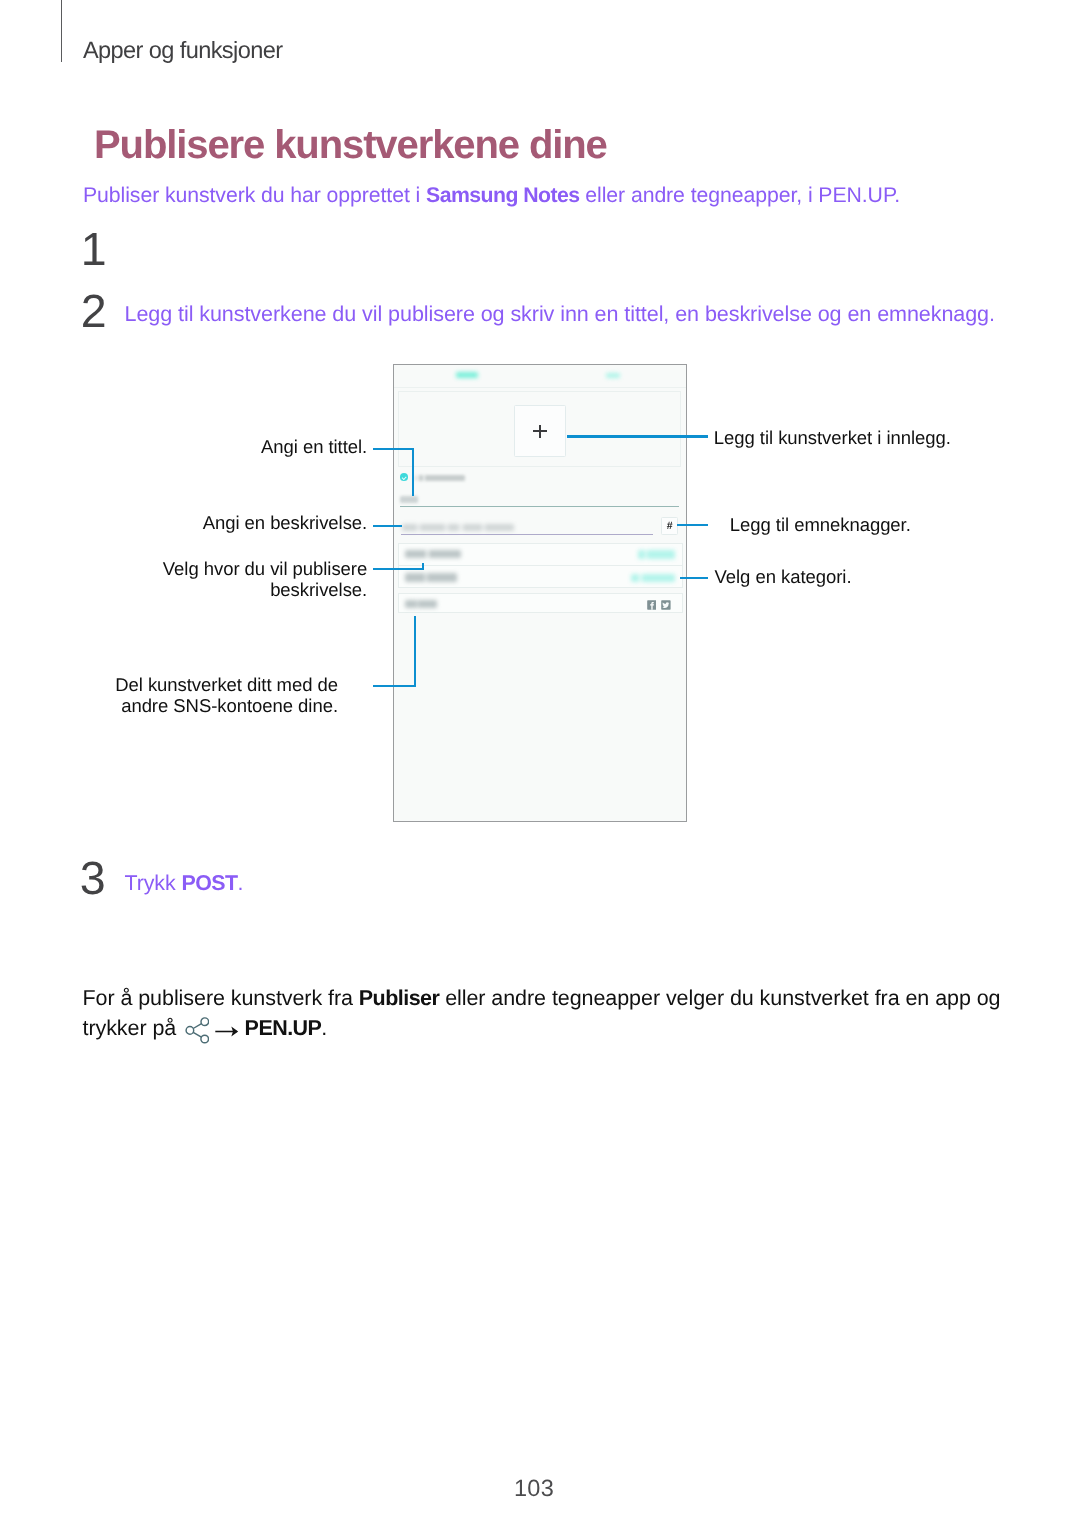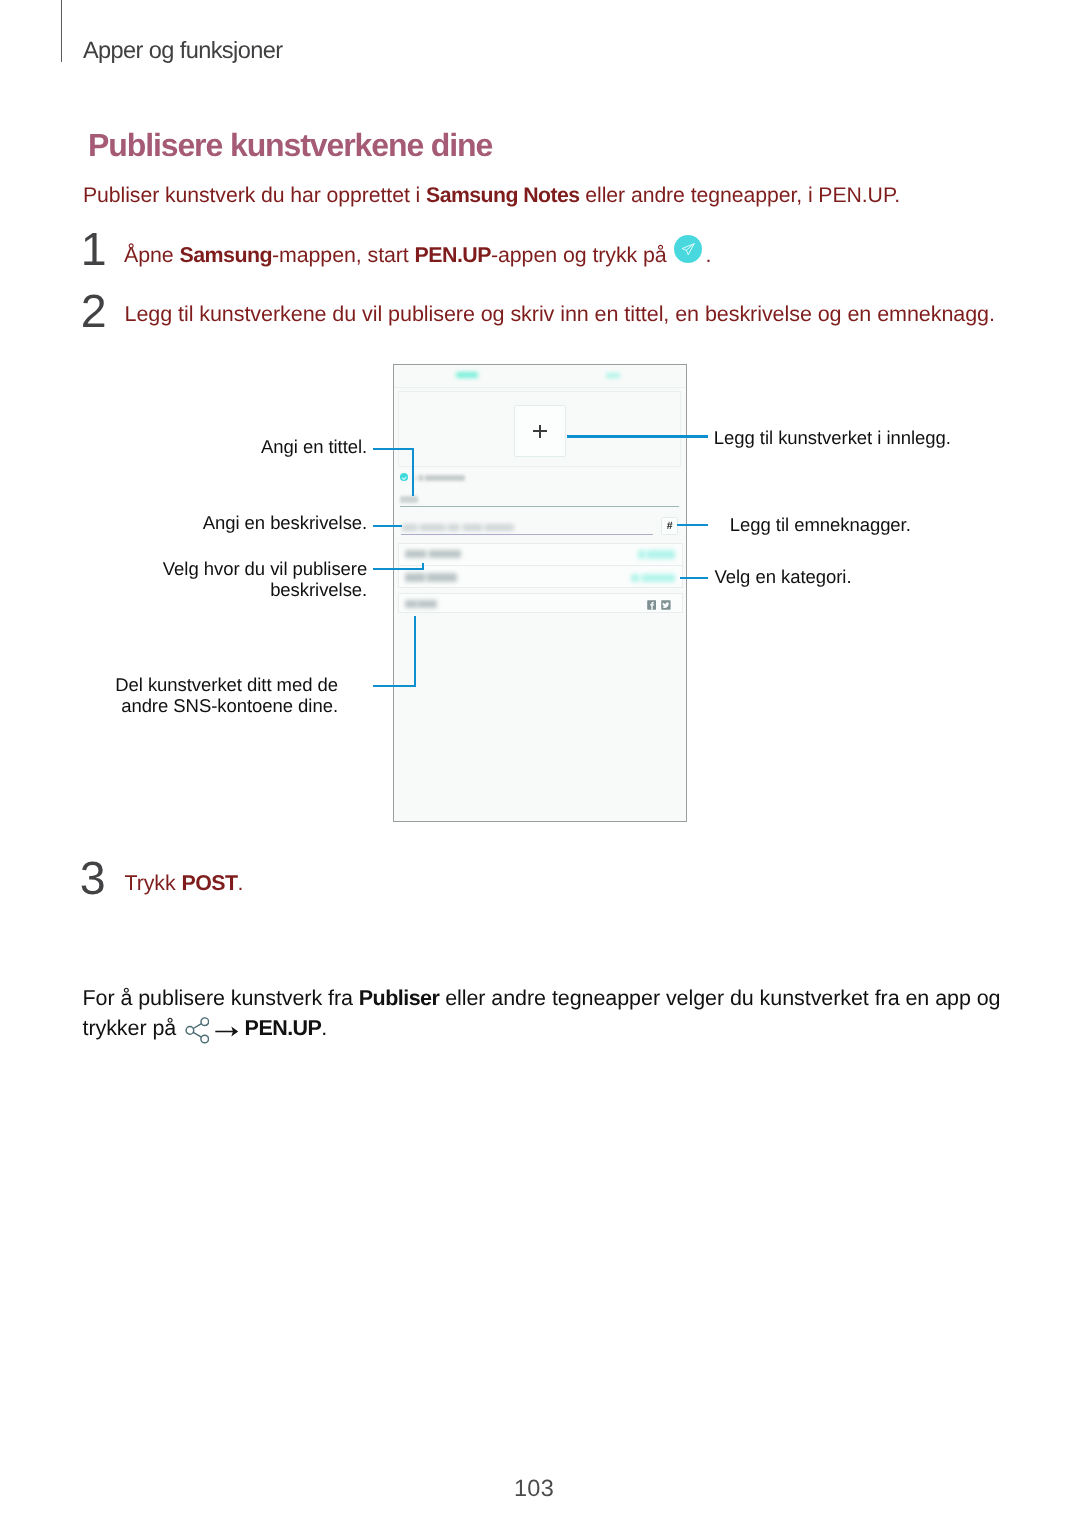--- a/index.html
+++ b/index.html
@@ -8,27 +8,27 @@
        -webkit-font-smoothing:antialiased;text-rendering:geometricPrecision;}
   .page{position:absolute;left:0;top:0;width:1080px;height:1527px;
         will-change:opacity;opacity:0.999;}
 
   
   .hdr-rule{position:absolute;left:60.8px;top:0;width:1.2px;height:62px;background:#5a5b5d;}
   .hdr-title{position:absolute;left:83px;top:40px;font-size:23.6px;letter-spacing:-0.62px;
              color:#404042;line-height:23.6px;}
 
   
-  .h1{position:absolute;left:88px;top:128.2px;font-size:32px;letter-spacing:-1.1px;
+  .h1{position:absolute;left:94px;top:128.2px;font-size:40px;letter-spacing:-1.1px;
       font-weight:bold;color:#a55a75;line-height:35px;}
   .h2{position:absolute;left:83px;top:936px;font-size:26.5px;letter-spacing:-0.73px;
       font-weight:bold;color:#111111;line-height:29px;}
 
   
-  .body{position:absolute;font-size:21.4px;letter-spacing:-0.08px;color:#7f1d1d;
+  .body{position:absolute;font-size:21.4px;letter-spacing:-0.08px;color:#8b5cf6;
         line-height:30px;}
   .body b,.para b{font-weight:bold;letter-spacing:-0.55px;}
 
   .num{position:absolute;font-size:46.5px;color:#434345;line-height:46.5px;font-weight:normal;}
 
   
   .para{position:absolute;left:82.5px;width:930px;font-size:21.5px;letter-spacing:-0.07px;
         color:#111111;line-height:30px;}
 
   .pageno{position:absolute;left:0;top:1475px;width:1068px;text-align:center;
@@ -110,27 +110,20 @@
 <div class="page">
 
   <div class="hdr-rule"></div>
   <div class="hdr-title">Apper og funksjoner</div>
 
   <div class="h1">Publisere kunstverkene dine</div>
 
   <div class="body" style="left:83px;top:179.8px;font-size:21.25px;"><span>Publiser kunstverk du har opprettet i </span><b>Samsung Notes</b><span> eller andre tegneapper, i PEN.UP.</span></div>
 
   <div class="num" style="left:80.8px;top:226px;">1</div>
-  <div class="body" style="left:124px;top:238.5px;"><span>Åpne </span><b>Samsung</b><span>-mappen, start </span><b>PEN.UP</b><span>-appen og trykk på </span><span class="penup-ic"><svg width="28" height="28" viewBox="0 0 28 28">
-          <circle cx="14" cy="14" r="14" fill="#49d8de"></circle>
-          <g opacity="0.92" style="filter:blur(0.35px)">
-            <path d="M20.3 8.6 L8.1 13.6 L12.3 15.2 L14.2 19.7 Z" fill="none" stroke="#f4fffe" stroke-width="0.95" stroke-linejoin="round"></path>
-            <path d="M20.3 8.6 L12.3 15.2" fill="none" stroke="#f4fffe" stroke-width="0.95"></path>
-          </g>
-        </svg></span><span>.</span></div>
 
   <div class="num" style="left:80.8px;top:288px;">2</div>
   <div class="body" style="left:124.5px;top:298.5px;font-size:21.55px;">Legg til kunstverkene du vil publisere og skriv inn en tittel, en beskrivelse og en emneknagg.</div>
 
   <div class="num" style="left:79.8px;top:855px;">3</div>
   <div class="body" style="left:124.5px;top:867.5px;"><span>Trykk </span><b>POST</b><span>.</span></div>
 
 
   <div class="para" style="top:982.5px;"><span>For å publisere kunstverk fra </span><b>Publiser</b><span> eller andre tegneapper velger du kunstverket fra en app og</span><br><span>trykker på </span><span class="share-ic"><svg width="24.5" height="27" viewBox="0 0 24.5 27">
           <circle cx="4.9" cy="13.4" r="3.8" fill="none" stroke="#4c6c74" stroke-width="1.45"></circle>

